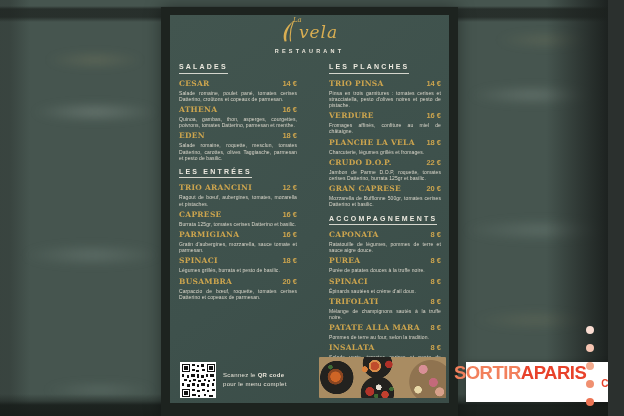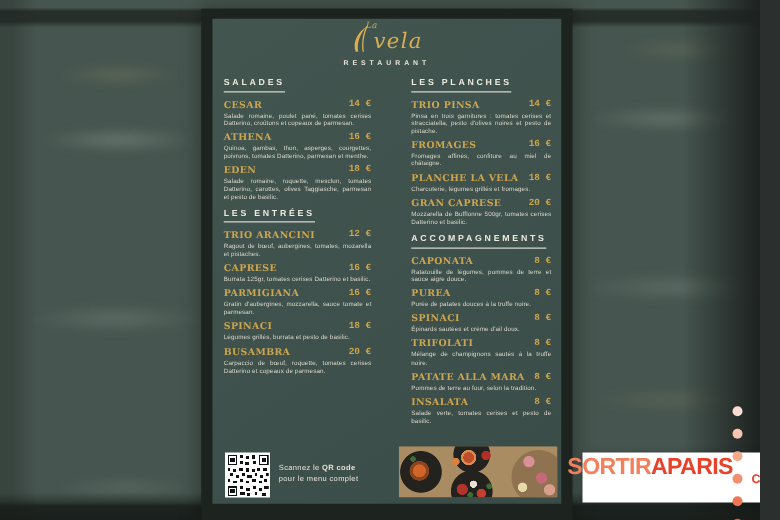--- a/index.html
+++ b/index.html
@@ -50,21 +50,21 @@
   .col.right{width:112px;}
   .section-title{font-size:7px;font-weight:bold;letter-spacing:2.2px;color:#ece9df;
                  border-bottom:1px solid rgba(240,237,228,.85);padding-bottom:2.5px;
                  width:max-content;margin-bottom:6px;white-space:nowrap;}
   .section + .section .section-title{margin-top:7px;}
   .mi{margin-bottom:4px;}
   .mi-head{display:flex;justify-content:space-between;align-items:flex-start;
            line-height:8.5px;margin-bottom:1.5px;}
   .mi-name{font-family:"DejaVu Serif",serif;font-weight:bold;font-size:7.5px;
            color:#cda54e;letter-spacing:.3px;white-space:nowrap;}
-  .mi-price{font-family:Liberation Mono, monospace;font-weight:bold;font-size:7.5px;
+  .mi-price{font-family:Liberation Sans, sans-serif;font-weight:bold;font-size:7.5px;
             color:#cda54e;white-space:nowrap;margin-left:4px;}
   .mi-desc{font-size:5px;line-height:6.2px;color:#dcd8cc;text-align:justify;letter-spacing:.1px;}
 
   
   .qr-row{position:absolute;left:10px;bottom:5px;display:flex;align-items:center;}
   .qr-box{width:36px;height:36px;background:#fff;padding:1.5px;box-sizing:border-box;}
   .qr-box svg{display:block;width:100%;height:100%;}
   .qr-text{margin-left:7px;font-size:6px;line-height:9px;color:#e7e3d8;letter-spacing:.3px;}
   .qr-text b{font-weight:bold;}
 
@@ -189,31 +189,38 @@
               <div class="section-title">LES PLANCHES</div>
               <div class="mi">
                 <div class="mi-head">
                   <span class="mi-name">TRIO PINSA</span>
                   <span class="mi-price">14 €</span>
                 </div>
                 <div class="mi-desc">Pinsa en trois garnitures : tomates cerises et stracciatella, pesto d'olives noires et pesto de pistache.</div>
               </div>
               <div class="mi">
                 <div class="mi-head">
-                  <span class="mi-name">FROMAGES</span>
+                  <span class="mi-name">VERDURE</span>
                   <span class="mi-price">16 €</span>
                 </div>
                 <div class="mi-desc">Fromages affinés, confiture au miel de châtaigne.</div>
               </div>
               <div class="mi">
                 <div class="mi-head">
                   <span class="mi-name">PLANCHE LA VELA</span>
                   <span class="mi-price">18 €</span>
                 </div>
                 <div class="mi-desc">Charcuterie, légumes grillés et fromages.</div>
+              </div>
+              <div class="mi">
+                <div class="mi-head">
+                  <span class="mi-name">CRUDO D.O.P.</span>
+                  <span class="mi-price">22 €</span>
+                </div>
+                <div class="mi-desc">Jambon de Parme D.O.P, roquette, tomates cerises Datterino, burrata 125gr et basilic.</div>
               </div>
               <div class="mi">
                 <div class="mi-head">
                   <span class="mi-name">GRAN CAPRESE</span>
                   <span class="mi-price">20 €</span>
                 </div>
                 <div class="mi-desc">Mozzarella de Bufflonne 500gr, tomates cerises Datterino et basilic.</div>
               </div>
             </div>
             <div class="section">

